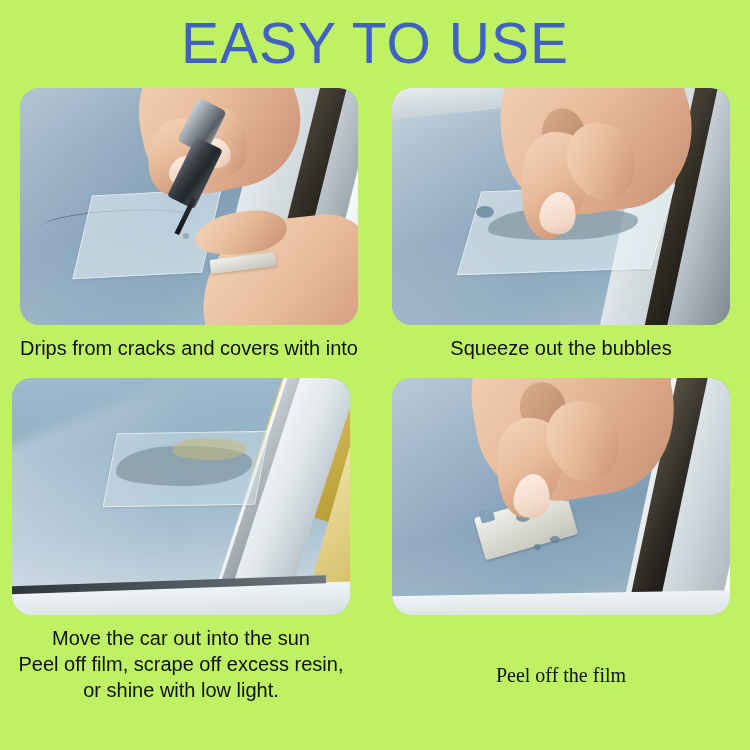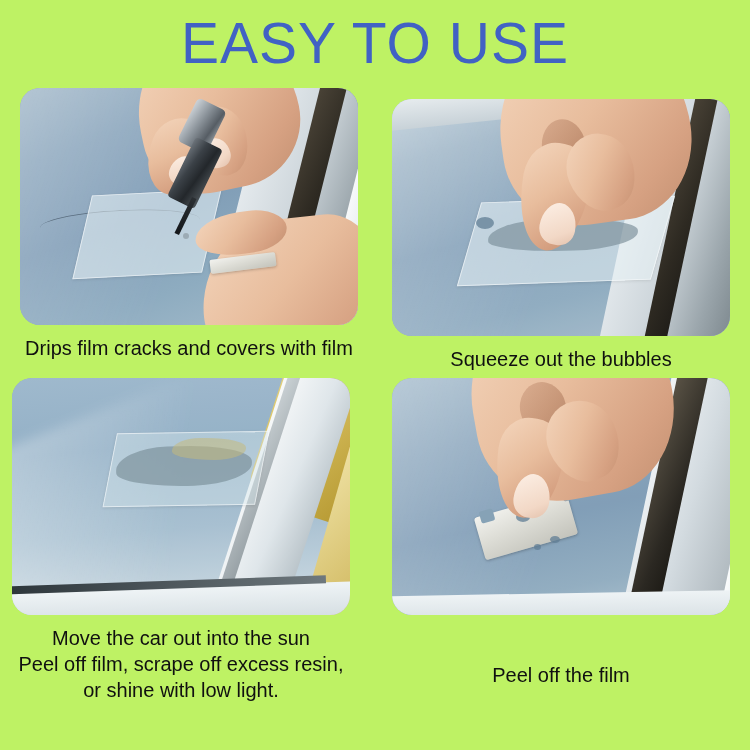--- a/index.html
+++ b/index.html
@@ -43,23 +43,23 @@
     left: 0;
     top: 88px;
     width: 750px;
   }
 
   .cell {
     position: absolute;
     width: 338px;
   }
   .cell-1 { left: 20px;  top: 0px; }
-  .cell-2 { left: 392px; top: 11px; }
+  .cell-2 { left: 392px; top: 0px; }
   .cell-3 { left: 12px;  top: 290px; }
-  .cell-4 { left: 392px; top: 290px; }
+  .cell-4 { left: 392px; top: 290px; font-family: Liberation Serif, serif; }
 
   .photo {
     position: relative;
     width: 338px;
     height: 237px;
     border-radius: 20px;
     overflow: hidden;
     background: #8fa9bf;
   }
 
@@ -217,21 +217,21 @@
         <div class="nail" style="left:184px; top:50px; width:26px; height:30px; transform:rotate(-16deg);"></div>
 
         <div class="pen-cap" style="left:166px; top:14px; width:32px; height:48px; transform:rotate(26deg);"></div>
         <div class="pen-body" style="left:160px; top:52px; width:30px; height:66px; transform:rotate(26deg);"></div>
         <div class="pen-tip" style="left:163px; top:108px; width:5px; height:40px; transform:rotate(26deg);"></div>
 
         <div class="skin" style="left:182px; top:130px; width:185px; height:150px; border-radius:46% 30% 20% 40% / 60% 50% 50% 40%; transform:rotate(-6deg);"></div>
         <div class="skin" style="left:175px; top:124px; width:92px; height:42px; border-radius:50% 40% 40% 50% / 55% 50% 50% 45%; transform:rotate(-8deg);"></div>
         <div class="blade" style="left:190px; top:168px; width:66px; height:14px; transform:rotate(-7deg); border-radius:2px;"></div>
       </div>
-      <div class="caption">Drips film cracks and covers with film</div>
+      <div class="caption">Drips from cracks and covers with into</div>
     </div>
 
     <div class="cell cell-2">
       <div class="photo">
         <div class="glass" style="background:linear-gradient(165deg,#b9cbd7 0%,#9db4c6 20%,#86a2ba 50%,#8fabc0 75%,#aac0cd 100%);"></div>
         <div class="glass-sheen"></div>
 
         <div class="pillar" style="left:-20px; top:-26px; width:300px; height:44px; transform:rotate(-6deg); background:linear-gradient(180deg,#f4f7f8,#c8d2d8);"></div>
 
         <div class="pillar" style="right:-36px; top:-48px; width:140px; height:340px; transform:rotate(12deg); border-radius:0 0 0 36px;"></div>

